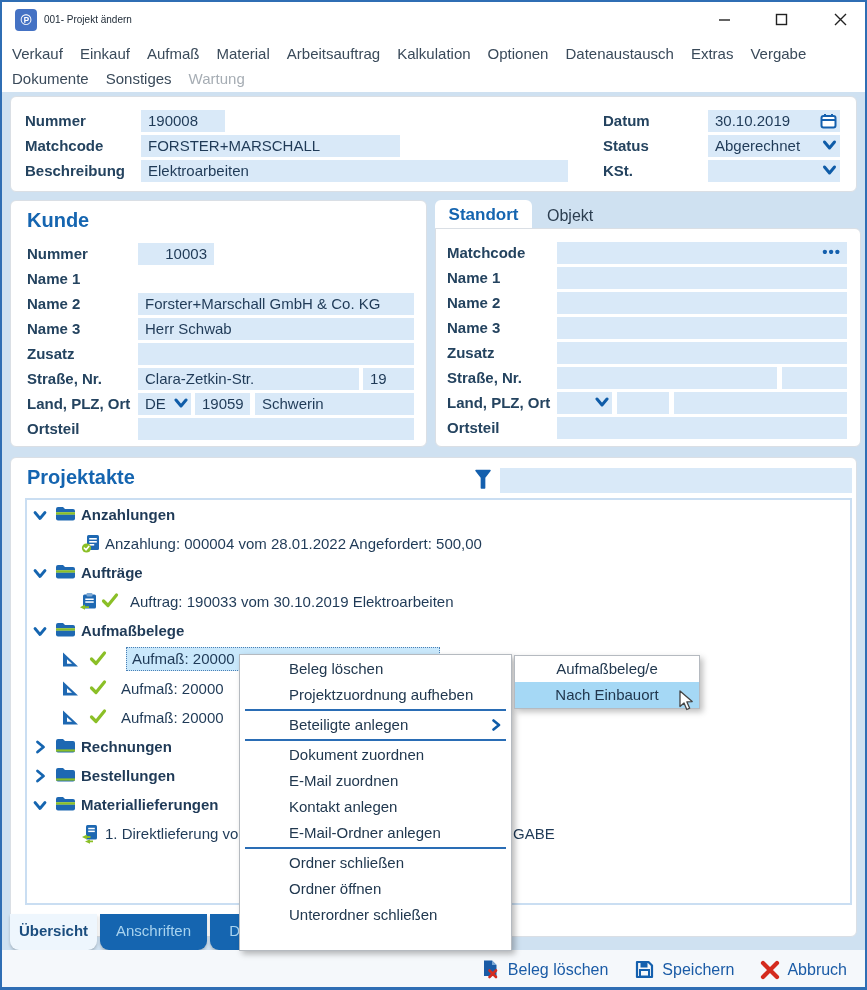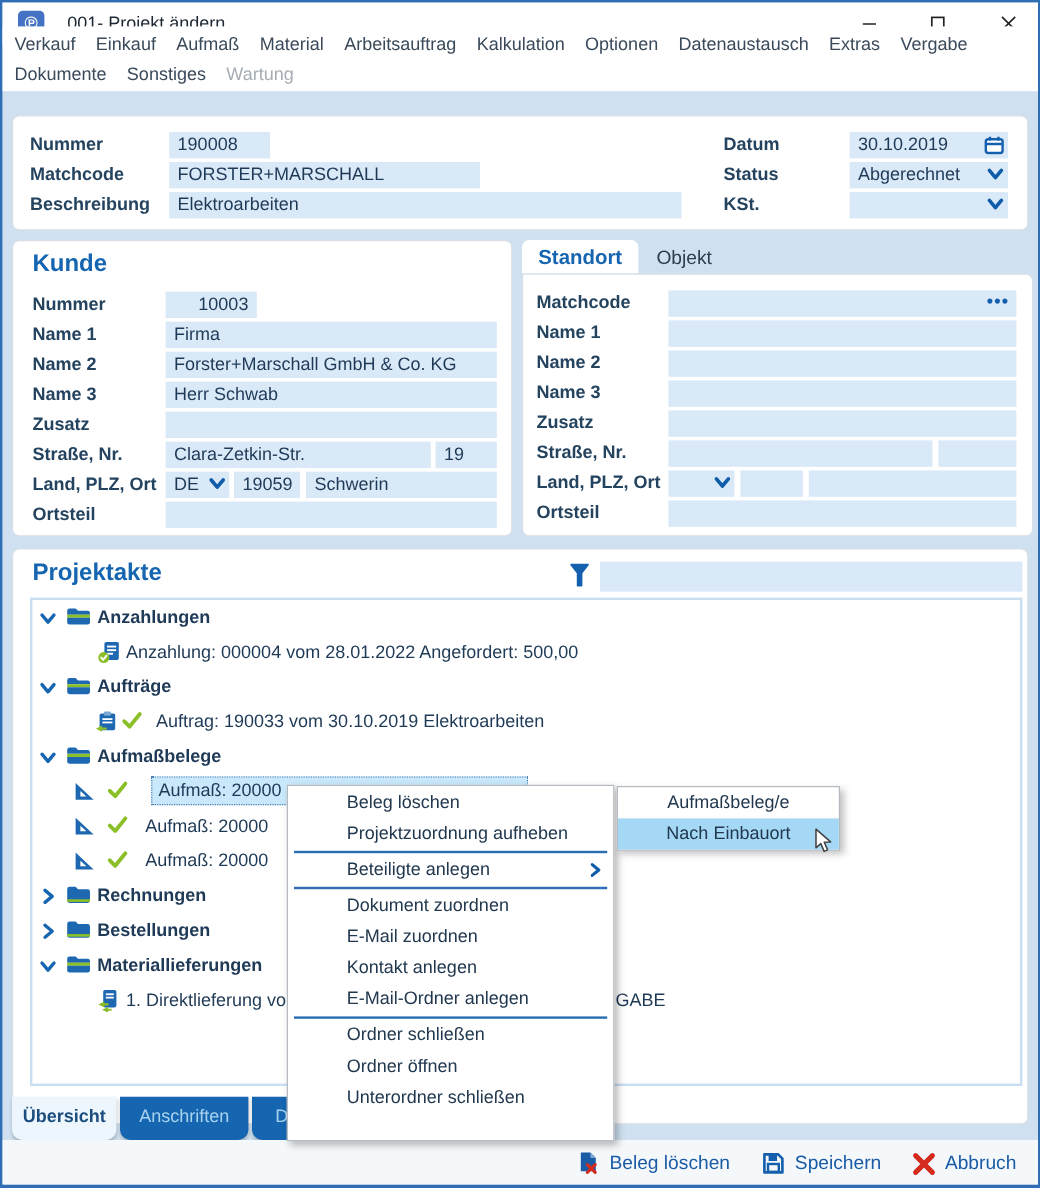--- a/index.html
+++ b/index.html
@@ -2,25 +2,25 @@
 <html><head>
 <meta charset="utf-8">
 <style>
   html,body{margin:0;padding:0;background:#9db4c8;font-family:"Liberation Sans",sans-serif;}
   .window{position:relative;width:867px;height:990px;box-sizing:border-box;
     border:2px solid #2f6eb4;border-bottom-width:3px;background:#cfe1f1;overflow:hidden;}
   
   .titlebar{position:absolute;left:0;top:0;width:100%;height:36px;background:#fff;}
   .appicon{position:absolute;left:13px;top:7px;width:22px;height:22px;border-radius:4px;
     background:#4472c4;color:#fff;font-size:15px;line-height:22px;text-align:center;font-weight:700;}
-  .apptitle{position:absolute;left:54px;top:0;height:36px;line-height:36px;font-size:15px;color:#1b2733;}
+  .apptitle{position:absolute;left:42px;top:0;height:36px;line-height:36px;font-size:10px;color:#1b2733;}
   .winbtn{position:absolute;top:0;width:46px;height:34px;display:flex;align-items:center;justify-content:center;cursor:default;}
   .btn-min{left:699px}.btn-max{left:756px}.btn-close{left:815px}
   
-  .menubar{position:absolute;left:0;top:20px;width:100%;height:54px;background:#fff;}
+  .menubar{position:absolute;left:0;top:36px;width:100%;height:54px;background:#fff;}
   .menurow{position:absolute;left:10px;display:flex;gap:17px;}
   .menurow.r1{top:5px}.menurow.r2{top:30px}
   .menuitem{font-size:15px;color:#3a4a5a;line-height:22px;white-space:nowrap;}
   .menuitem.disabled{color:#a6adb4;}
   
   .panel{position:absolute;background:#fff;border:1px solid #dadfe5;border-radius:6px;box-sizing:border-box;}
   .head{position:absolute;color:#1565b0;font-size:20px;font-weight:700;white-space:nowrap;}
   .lbl{position:absolute;height:22px;line-height:22px;font-size:15px;font-weight:700;color:#24435f;white-space:nowrap;}
   .fld{position:absolute;height:22px;line-height:22px;background:#d9e9f8;color:#1f3a57;font-size:15px;
     padding:0 7px;box-sizing:border-box;white-space:nowrap;overflow:hidden;}
@@ -148,21 +148,20 @@
           </svg>
       </span>
     </div>
   </div>
 
   <div class="panel" style="left:8px;top:198px;width:417px;height:247px;">
     <div class="head" style="left:16px;top:8px">Kunde</div>
     <div class="lbl" style="left:16px;top:42px">Nummer</div>
     <div class="fld right" style="left:127px;top:42px;width:76px">10003</div>
     <div class="lbl" style="left:16px;top:67px">Name 1</div>
-    <div class="fld" style="left:127px;top:67px;width:276px">Firma</div>
     <div class="lbl" style="left:16px;top:92px">Name 2</div>
     <div class="fld" style="left:127px;top:92px;width:276px">Forster+Marschall GmbH &amp; Co. KG</div>
     <div class="lbl" style="left:16px;top:117px">Name 3</div>
     <div class="fld" style="left:127px;top:117px;width:276px">Herr Schwab</div>
     <div class="lbl" style="left:16px;top:142px">Zusatz</div>
     <div class="fld" style="left:127px;top:142px;width:276px"></div>
     <div class="lbl" style="left:16px;top:167px">Straße, Nr.</div>
     <div class="fld" style="left:127px;top:167px;width:221px">Clara-Zetkin-Str.</div>
     <div class="fld" style="left:352px;top:167px;width:51px">19</div>
     <div class="lbl" style="left:16px;top:192px">Land, PLZ, Ort</div>

